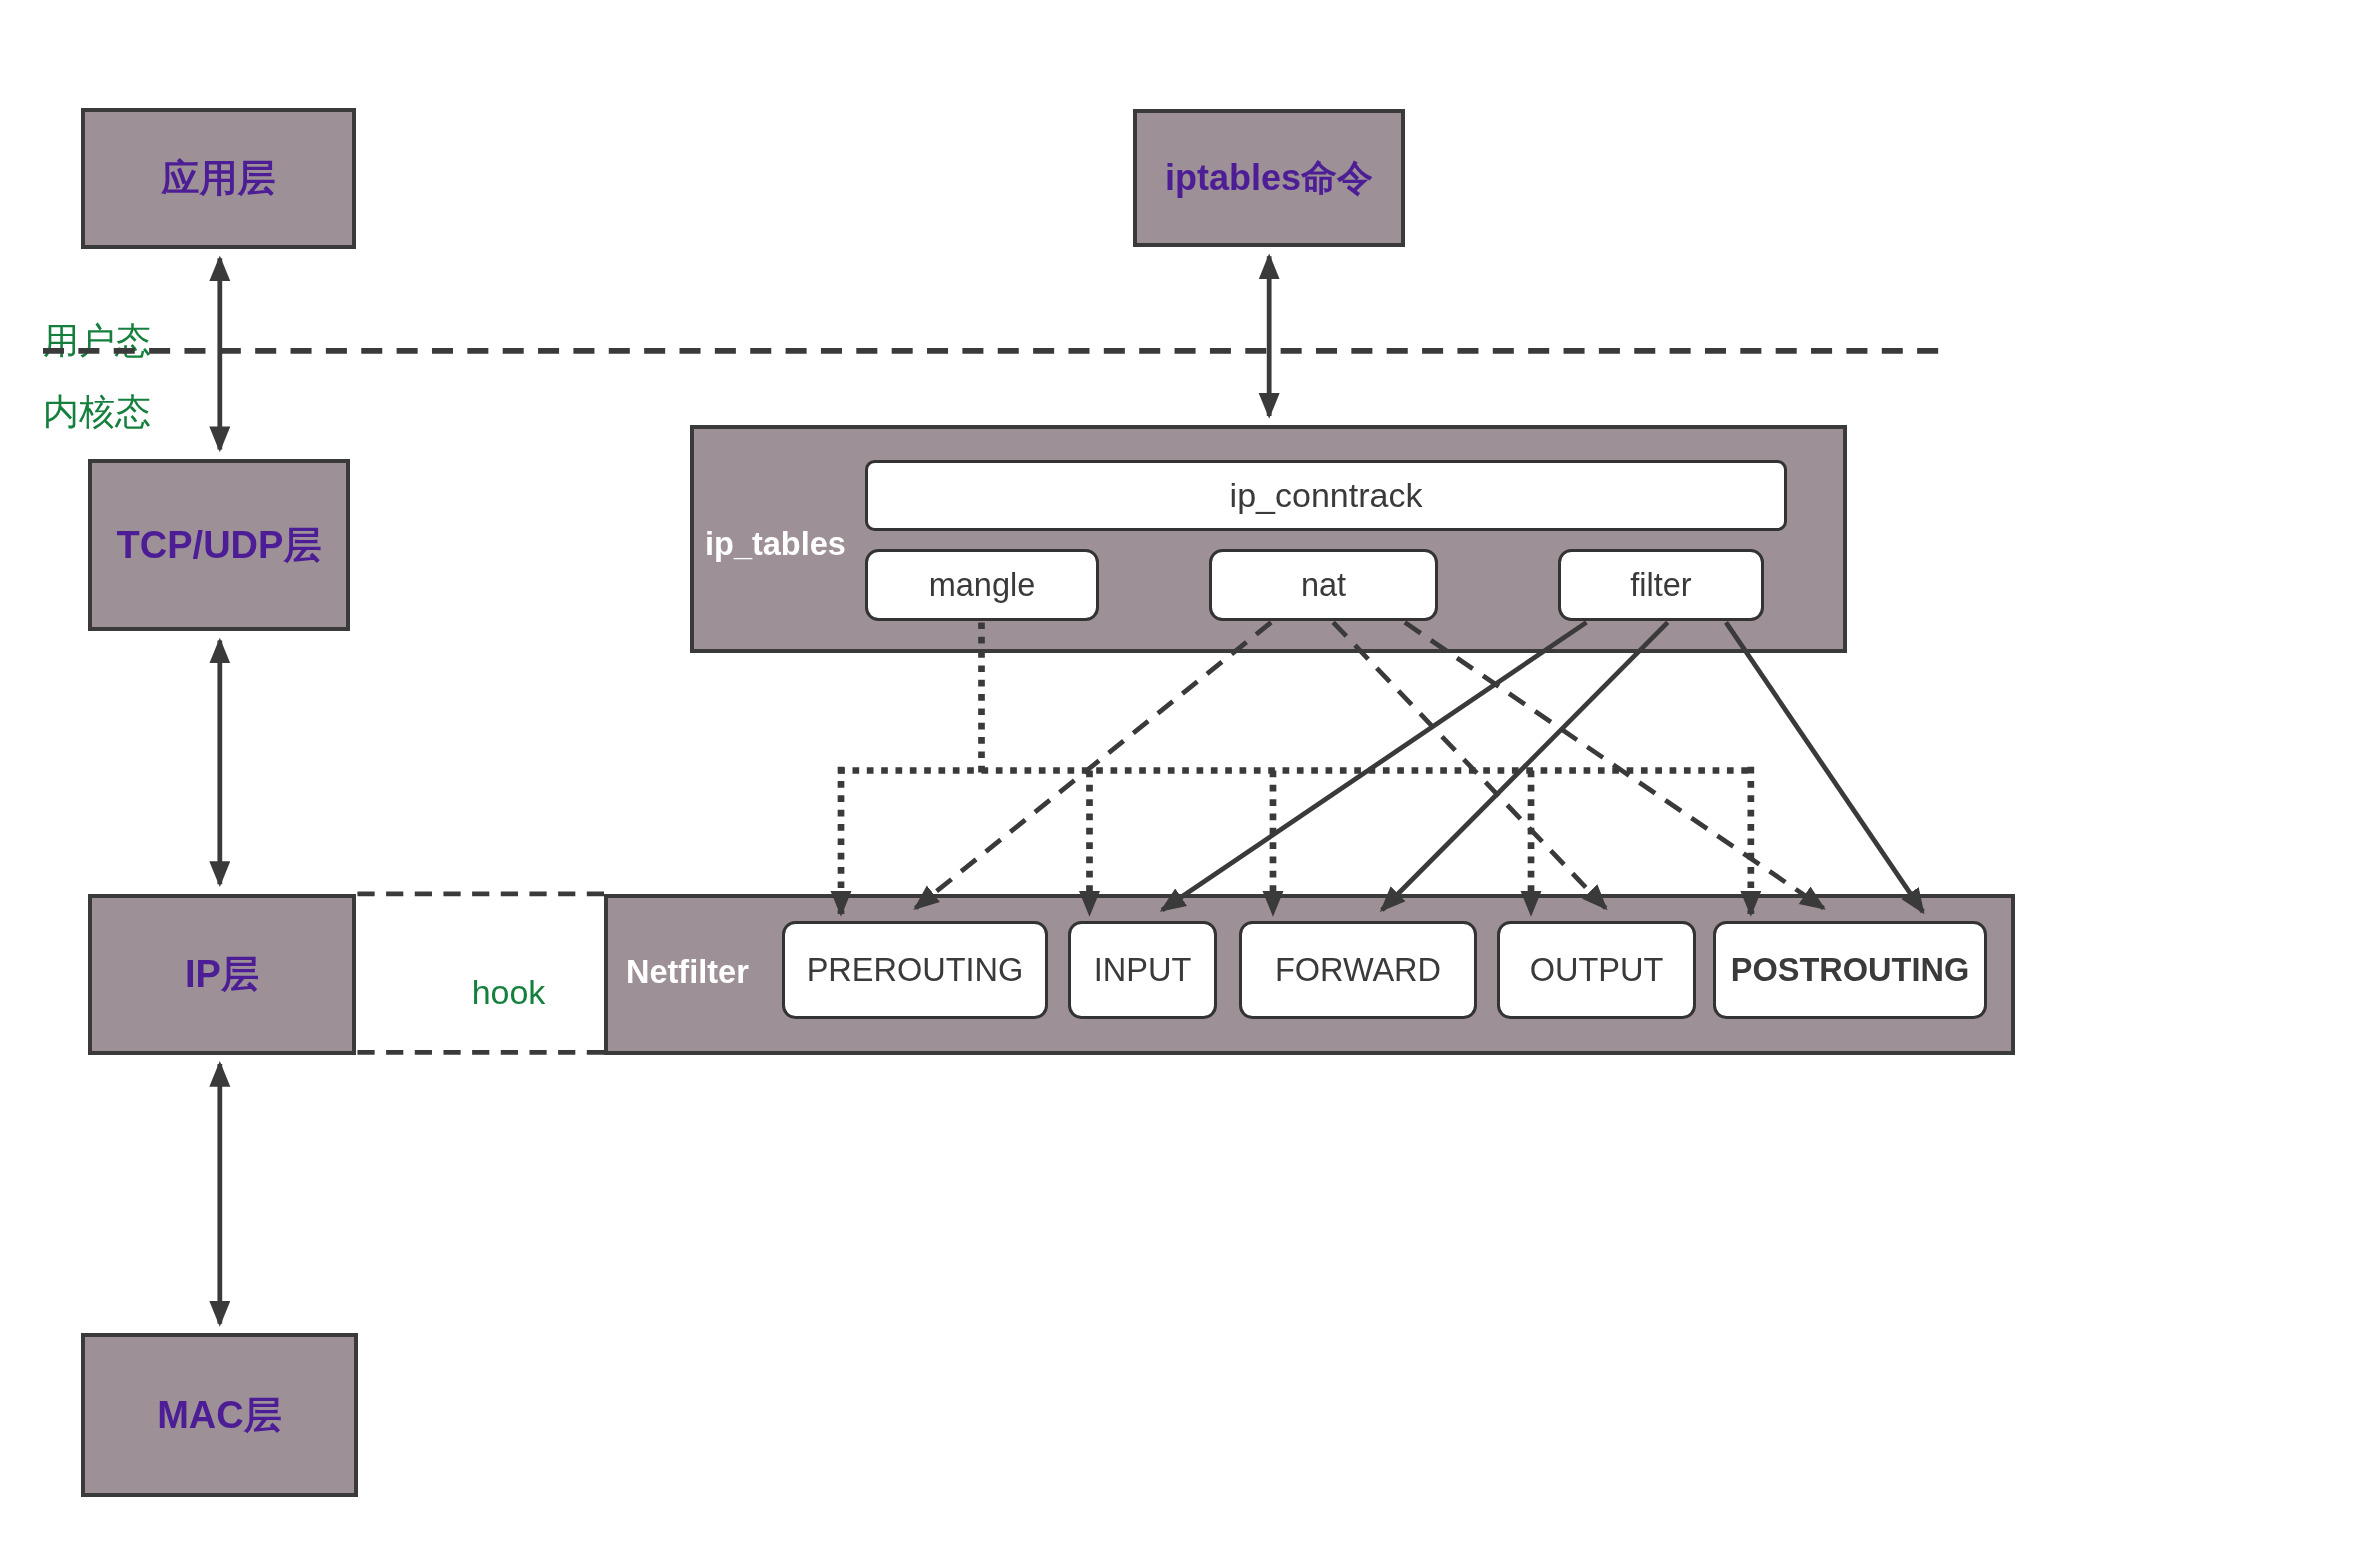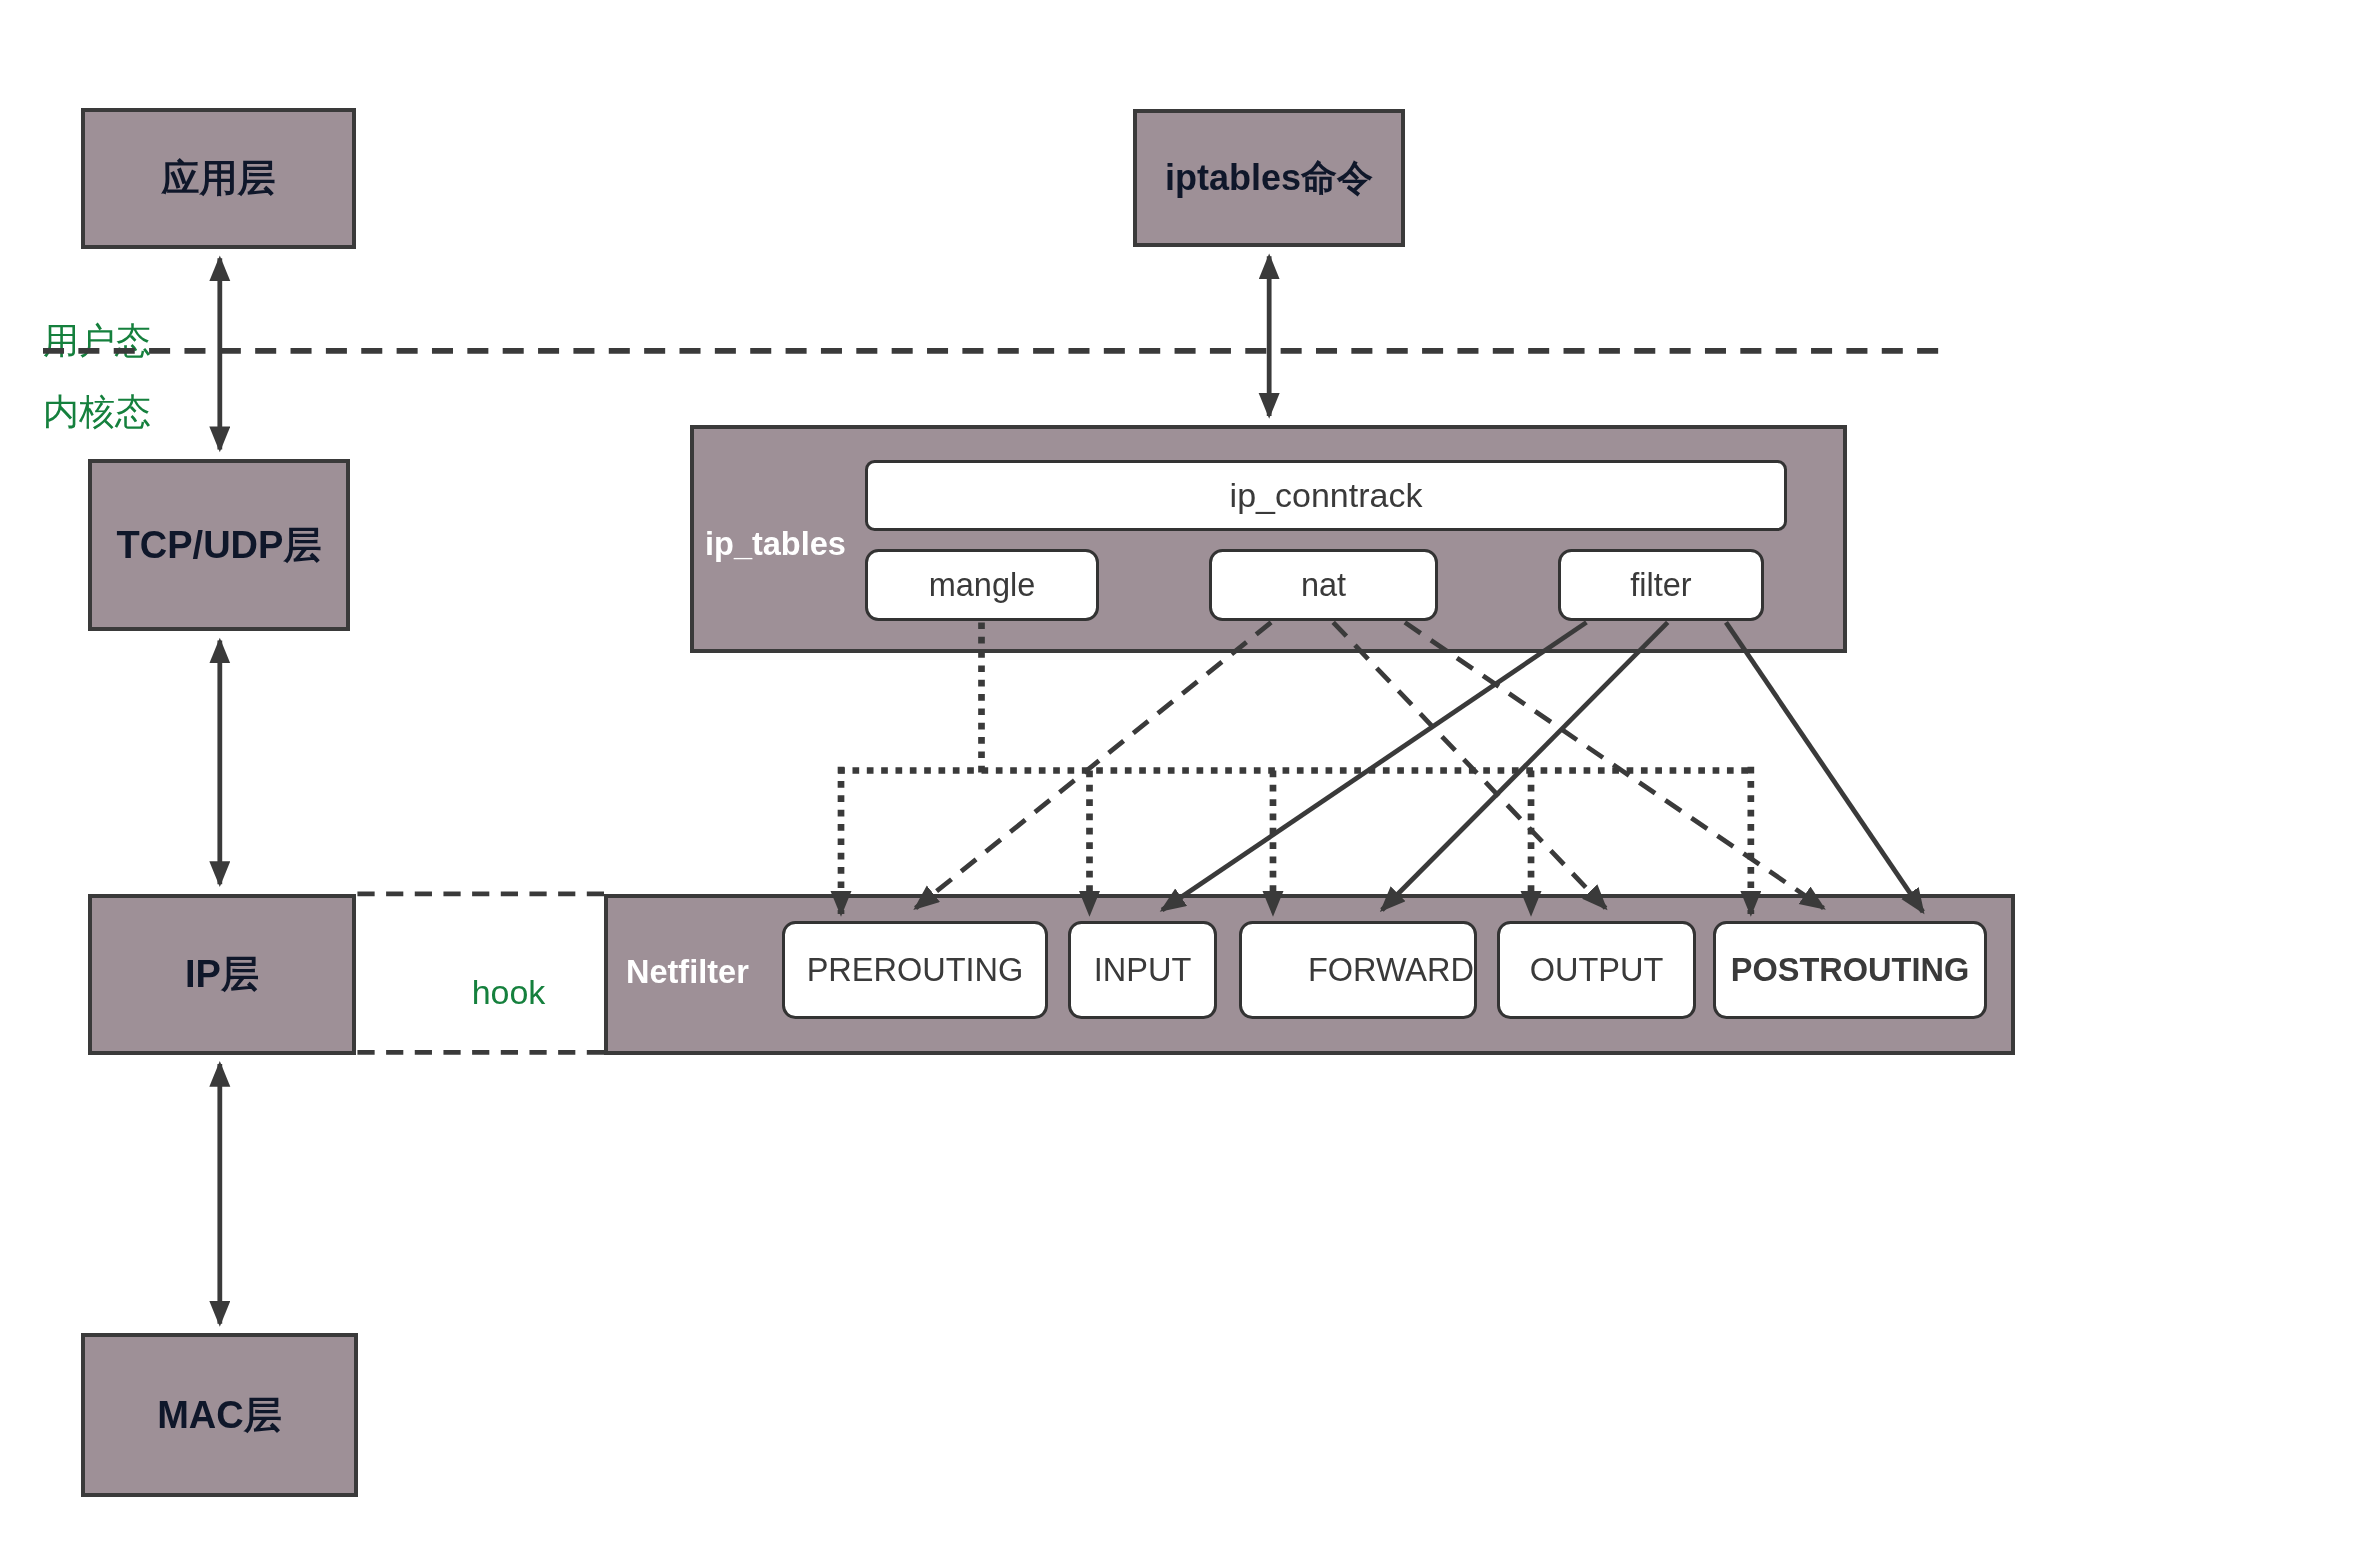--- a/index.html
+++ b/index.html
@@ -9,21 +9,21 @@
     background:#ffffff;
     font-family:"Liberation Sans", sans-serif;
     overflow:hidden;
   }
   .gbox {
     position:absolute;
     background:#9e9097;
     border:4.8px solid #3a3a3a;
     box-sizing:border-box;
     display:flex; align-items:center; justify-content:center;
-    color:#0f172a; font-weight:bold; font-size:38px;
+    color:#4c1d95; font-weight:bold; font-size:38px;
     z-index:2;
   }
   .wbox {
     position:absolute;
     background:#ffffff;
     border:3.8px solid #333333;
     border-radius:13.4px;
     box-sizing:border-box;
     display:flex; align-items:center; justify-content:center;
     color:#3a3a3a;
@@ -102,21 +102,21 @@
 
   <div class="gbox" style="left:604px; top:894px; width:1411px; height:161px;"></div>
   <div class="inboxlabel" style="left:626px; top:954px;">Netfilter</div>
 
   <div class="wbox" style="left:782px; top:921px; width:266px; height:98px; font-size:32.5px;">
     <span>PREROUTING</span>
   </div>
   <div class="wbox" style="left:1068px; top:921px; width:149px; height:98px; font-size:32.5px;">
     <span>INPUT</span>
   </div>
-  <div class="wbox" style="left:1239px; top:921px; width:238px; height:98px; font-size:32.5px;justify-content:flex-end;">
+  <div class="wbox" style="left:1239px; top:921px; width:238px; height:98px; font-size:32.5px;">
     <span>FORWARD</span>
   </div>
   <div class="wbox" style="left:1497px; top:921px; width:199px; height:98px; font-size:32.5px;">
     <span>OUTPUT</span>
   </div>
   <div class="wbox" style="left:1713px; top:921px; width:274px; height:98px; font-size:32.5px;font-weight:bold;">
     <span>POSTROUTING</span>
   </div>
 
   <svg id="overlay" viewBox="0 0 2483 1613" xmlns="http://www.w3.org/2000/svg">

